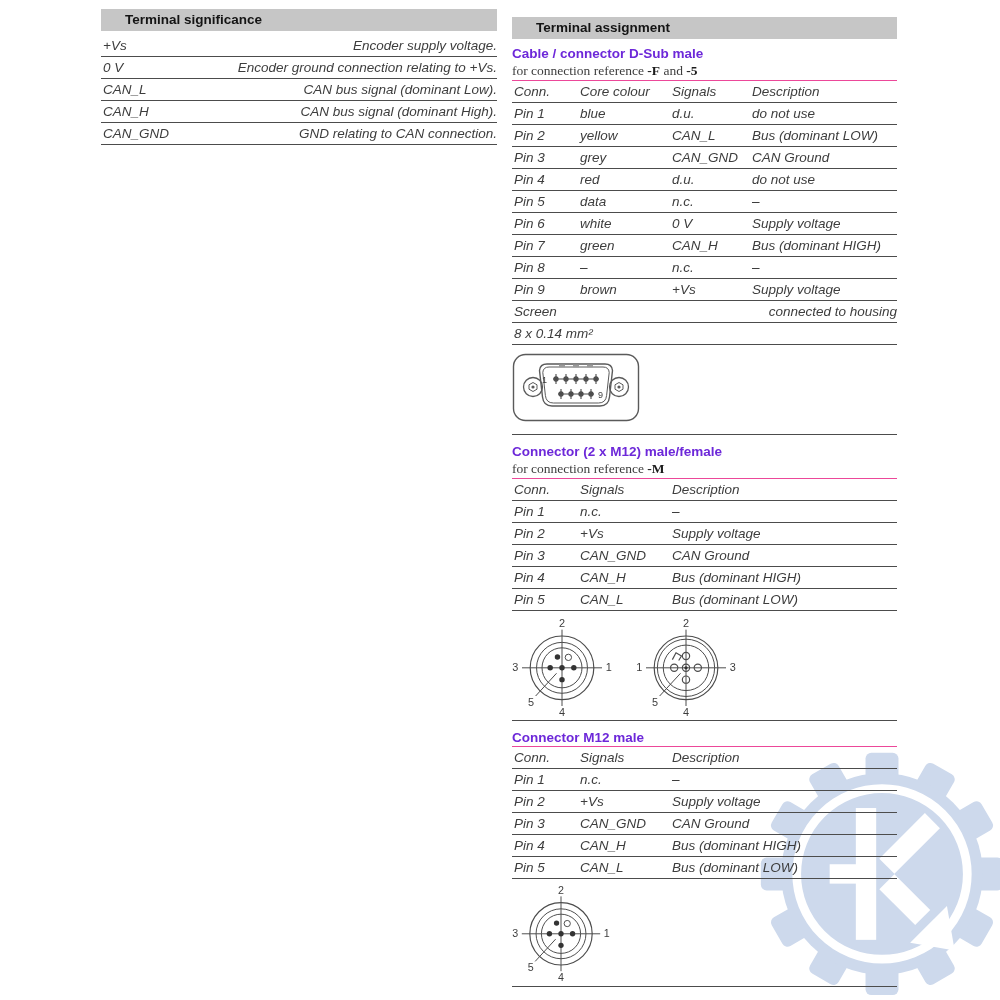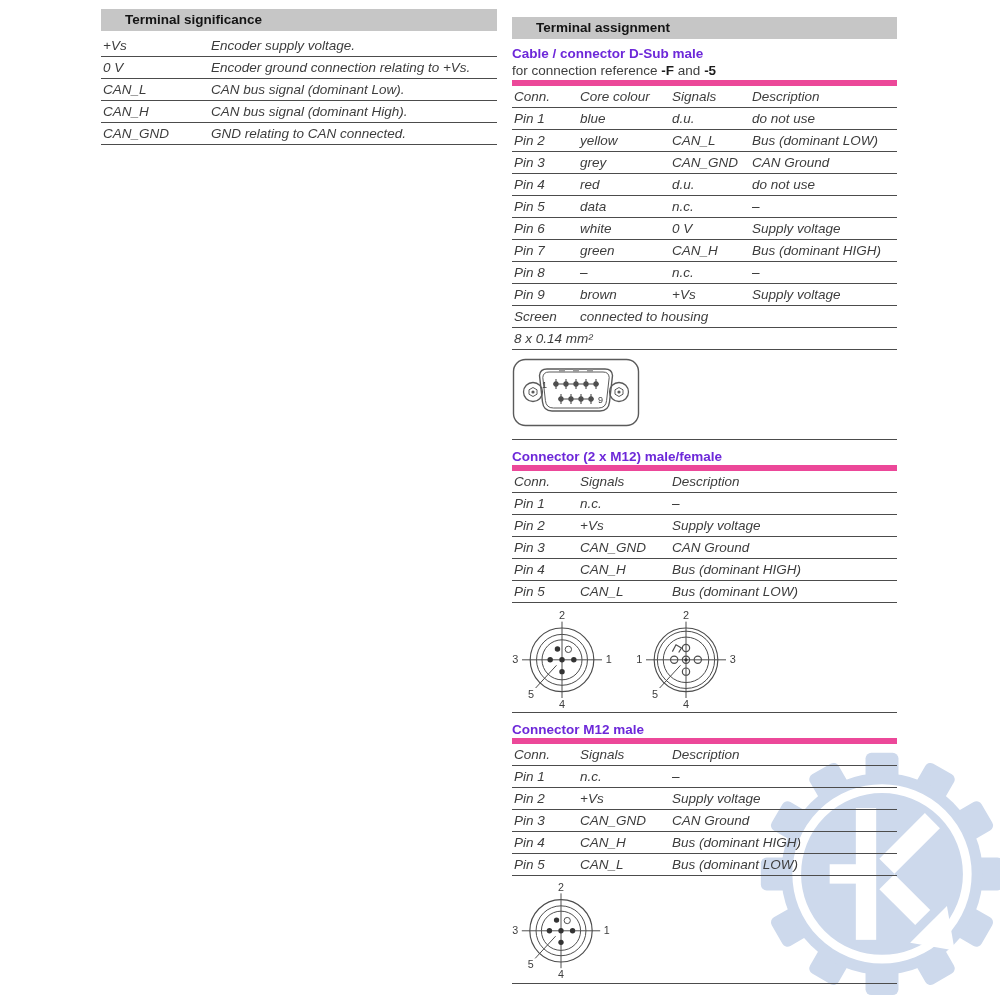--- a/index.html
+++ b/index.html
@@ -12,34 +12,34 @@
   #right-panel { left:512px; width:385px; z-index:2;margin-top:8px; }
 
   .panel-bar { height:22px; background:#c6c6c6; font-weight:bold; color:#141414;
     line-height:22px; padding-left:24px; font-size:13.5px; }
 
   .trow { display:flex; height:22px; line-height:21px; border-bottom:1px solid #4c4c4c;font-style:italic; }
   .cell { white-space:nowrap; overflow:visible; padding-left:2px; }
   .hrow .cell { color:#3d3d3d; }
 
   
-  .wL0 { width:108px; } .wL1 { flex:1; }
+  .wL0 { width:108px; } .wL1 { flex:1;text-align:right; }
   
   .c40 { width:66px; } .c41 { width:92px; } .c42 { width:80px; } .c43 { flex:1; }
   
   .c30 { width:66px; } .c31 { width:92px; } .c32 { flex:1; }
   
   .span240 { width:240px; }
 
   #left-rows { margin-top:4px; }
 
   .subtitle { font-weight:bold; color:#6d28d9; margin-top:6px; height:17px; line-height:17px; }
-  .refline  { height:17px; line-height:17px; margin-bottom:1px; }
+  .refline  { height:17px; line-height:17px; margin-bottom:1px;font-family:Liberation Serif, serif; }
   .refline b { color:#1c1c1c; }
-  .dtable { border-top:6px solid #ec4899; }
+  .dtable { border-top:1px solid #ec4899; }
 
   .diagram-block { margin-top:8px; }
   .rule { border-bottom:1.5px solid #4c4c4c; }
   .m12-pair { display:flex; align-items:flex-start; margin-top:5px; }
   .m12-pair svg + svg { margin-left:24px; }
 
   #watermark { position:absolute; left:756px; top:744px; width:252px; height:256px;
     z-index:1; pointer-events:none; }
 
   svg text { font-family:"Liberation Sans", sans-serif; fill:#3d3d3d; }
@@ -61,21 +61,21 @@
       <div class="trow">
         <div class="cell wL0">CAN_L</div>
         <div class="cell wL1">CAN bus signal (dominant Low).</div>
       </div>
       <div class="trow">
         <div class="cell wL0">CAN_H</div>
         <div class="cell wL1">CAN bus signal (dominant High).</div>
       </div>
       <div class="trow">
         <div class="cell wL0">CAN_GND</div>
-        <div class="cell wL1">GND relating to CAN connected.</div>
+        <div class="cell wL1">GND relating to CAN connection.</div>
       </div>
     </div>
 </div>
 
 <div class="panel" id="right-panel">
   <div class="panel-bar">Terminal assignment</div>
 
   <div class="subtitle">Cable / connector D-Sub male</div>
   <div class="refline">
     <span>for connection reference </span><b>-F</b><span> and </span><b>-5</b>
@@ -190,20 +190,23 @@
         <line x1="79" y1="36" x2="79" y2="46"></line>
           <circle cx="79" cy="41" r="2.1"></circle>
       </g>
       <text x="35" y="29.5" font-size="9" fill="#a2443c" text-anchor="end">1</text>
       <text x="86" y="44.5" font-size="9" fill="#777777">9</text>
     </svg>
   </div>
   <div class="rule" style="margin-top:8px;"></div>
 
   <div class="subtitle" style="margin-top:8px;">Connector (2 x M12) male/female</div>
+  <div class="refline">
+    <span>for connection reference </span><b>-M</b>
+  </div>
   <div class="dtable">
     <div class="trow hrow">
       <div class="cell c30">Conn.</div>
       <div class="cell c31">Signals</div>
       <div class="cell c32">Description</div>
     </div>
     <div>
         <div class="trow">
           <div class="cell c30">Pin 1</div>
           <div class="cell c31">n.c.</div>

